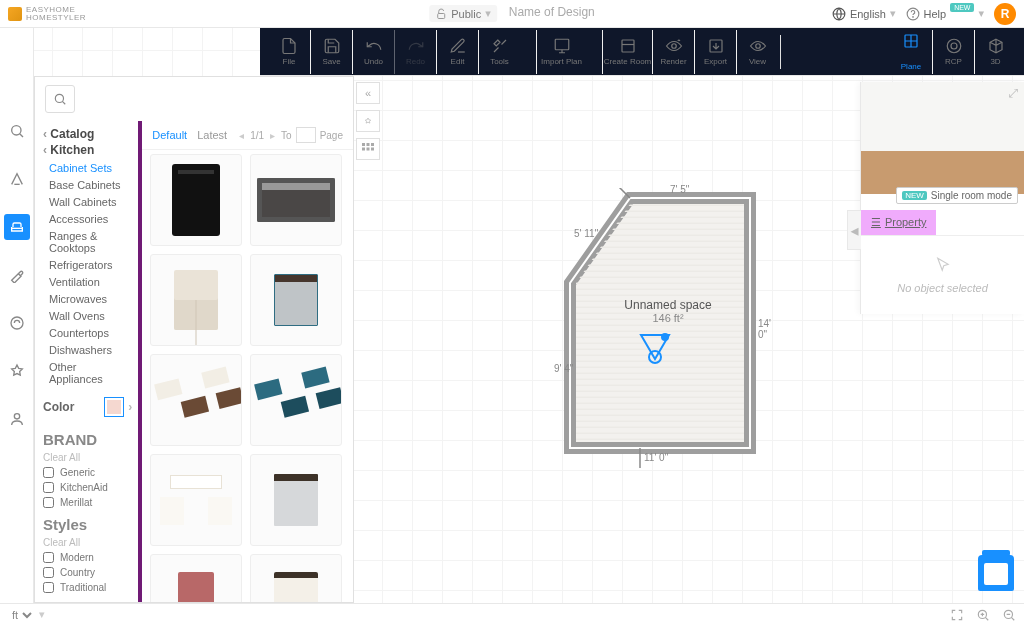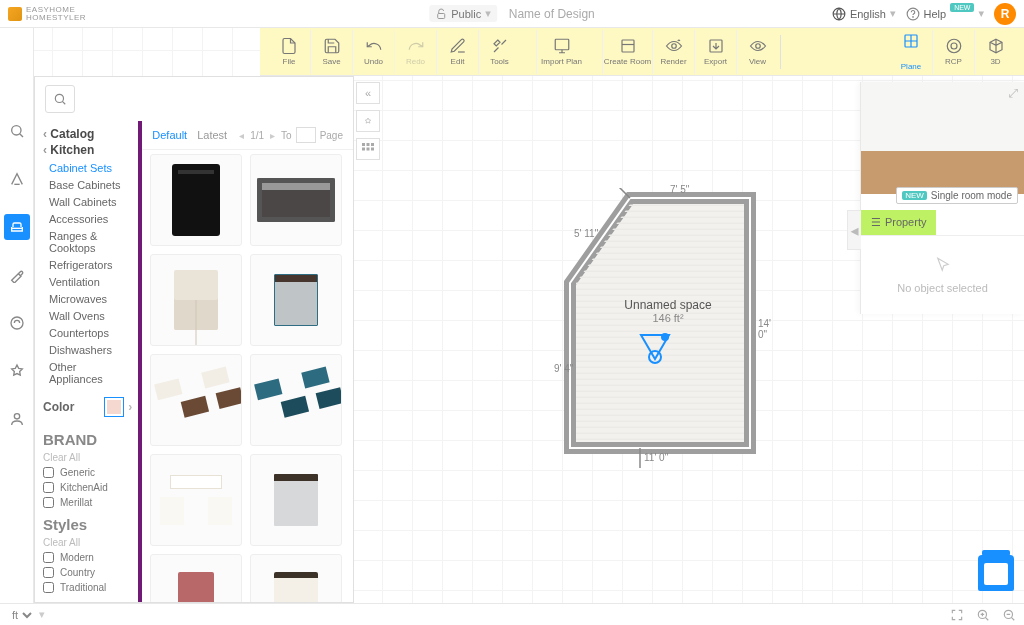--- a/index.html
+++ b/index.html
@@ -6,32 +6,32 @@
 html, body { width: 1024px; height: 625px; overflow: hidden; background: #fff; }
 
 
 .topbar {
   height: 28px; display: flex; align-items: center; padding: 0 8px;
   border-bottom: 1px solid #e8e8e8; background: #fff; font-size: 11px; color: #555;
 }
 .logo { display: flex; align-items: center; gap: 4px; }
 .logo-square { width: 14px; height: 14px; background: linear-gradient(135deg, #f5a623, #e09412); border-radius: 2px; }
 .logo-text { font-size: 8px; line-height: 1; color: #999; letter-spacing: 0.5px; }
-.topbar-center { position: absolute; left: 50%; transform: translateX(-50%); display: flex; align-items: center; gap: 12px; }
+.topbar-center { position: absolute; left: 50%; transform: translateX(-50%); display: flex; gap: 12px; }
 .public-btn { display: flex; align-items: center; gap: 4px; padding: 2px 6px; background: #f5f5f5; border-radius: 3px; color: #777; cursor: pointer; }
 .design-name { color: #aaa; font-size: 12px; }
 .topbar-right { margin-left: auto; display: flex; align-items: center; gap: 10px; }
 .lang-btn, .help-btn { display: flex; align-items: center; gap: 4px; color: #666; cursor: pointer; }
 .new-badge { background: #4ec8c0; color: #fff; font-size: 7px; padding: 1px 4px; border-radius: 2px; position: relative; top: -6px; }
 .avatar { width: 22px; height: 22px; border-radius: 50%; background: #ff8a00; color: #fff; display: flex; align-items: center; justify-content: center; font-size: 12px; font-weight: 600; }
 
 
 .toolbar {
   position: absolute; top: 28px; left: 260px; right: 0; height: 48px;
-  background: #fef9c3; border-bottom: 1px solid #e8e8e8; display: flex; align-items: center;
+  background: #0f172a; border-bottom: 1px solid #e8e8e8; display: flex; align-items: center;
   padding: 0 8px; z-index: 5;
 }
 .toolbar-group { display: flex; }
 .toolbar-btn {
   width: 42px; height: 44px; display: flex; flex-direction: column; align-items: center;
   justify-content: center; gap: 2px; cursor: pointer; font-size: 8px; color: #777;
   border-left: 1px solid #f0f0f0;
 }
 .toolbar-btn:first-child { border-left: none; }
 .toolbar-btn.wide { width: 50px; margin-left: 16px; }
@@ -134,23 +134,23 @@
 
 .rpanel {
   position: absolute; right: 0; top: 82px; width: 164px; background: #fff;
   border-left: 1px solid #e8e8e8; box-shadow: -2px 0 6px rgba(0,0,0,0.04); z-index: 8;
 }
 .rpanel-preview { height: 112px; background: linear-gradient(180deg, #f6f6f4 0 62%, #c89b6f 62% 100%); position:relative; }
 .rpanel-preview .expand { position:absolute; top:4px; right:6px; font-size:12px; color:#bbb; cursor:pointer; }
 .mode-chip { position:absolute; right:6px; bottom:-10px; background:#fff; border:1px solid #ccc; border-radius:2px; padding:2px 5px; font-size:10px; color:#666; display:flex; align-items:center; gap:4px; }
 .mode-chip .tag { background:#4ec8c0; color:#fff; font-size:8px; padding:0 3px; border-radius:2px; }
 .rpanel-tabs { margin-top:16px; display:flex; align-items:center; border-bottom:1px solid #eee; font-size:11px; }
-.rpanel-tab { padding:6px 10px; color:#666; background:#bef264; }
+.rpanel-tab { padding:6px 10px; color:#666; background:#f0abfc;text-decoration:underline; }
 .rpanel-fold { width: 14px; background:#f5f5f5; display:flex; align-items:center; justify-content:center; color:#bbb; position:absolute; left:-14px; top:128px; height:40px; cursor:pointer; border:1px solid #e8e8e8; border-right:none; }
-.rpanel-body { padding:20px 8px; text-align:center; font-size:11px; color:#bbb; display:flex; flex-direction:column; align-items:center; gap:8px; }
+.rpanel-body { padding:20px 8px; text-align:center; font-size:11px; color:#bbb; display:flex; flex-direction:column; align-items:center; gap:8px;font-style:italic; }
 .cursor-glyph { width:18px; height:18px; color:#ccc; }
 
 
 .bottombar { position:absolute; left:0; right:0; bottom:0; height:22px; border-top:1px solid #e8e8e8; background:#fff; display:flex; align-items:center; padding:0 8px; font-size:11px; color:#888; z-index:9; }
 .bottombar select { border:none; font-size:11px; color:#888; background:#fff; }
 .bottombar .br-icons { margin-left:auto; display:flex; gap:12px; align-items:center; color:#aaa; }
 .br-icons span { cursor:pointer; }
 
 
 .float-bin { position:absolute; right:10px; bottom:34px; width:36px; height:36px; background:#1890ff; border-radius:4px 4px 2px 2px; z-index:9; cursor:pointer; }

